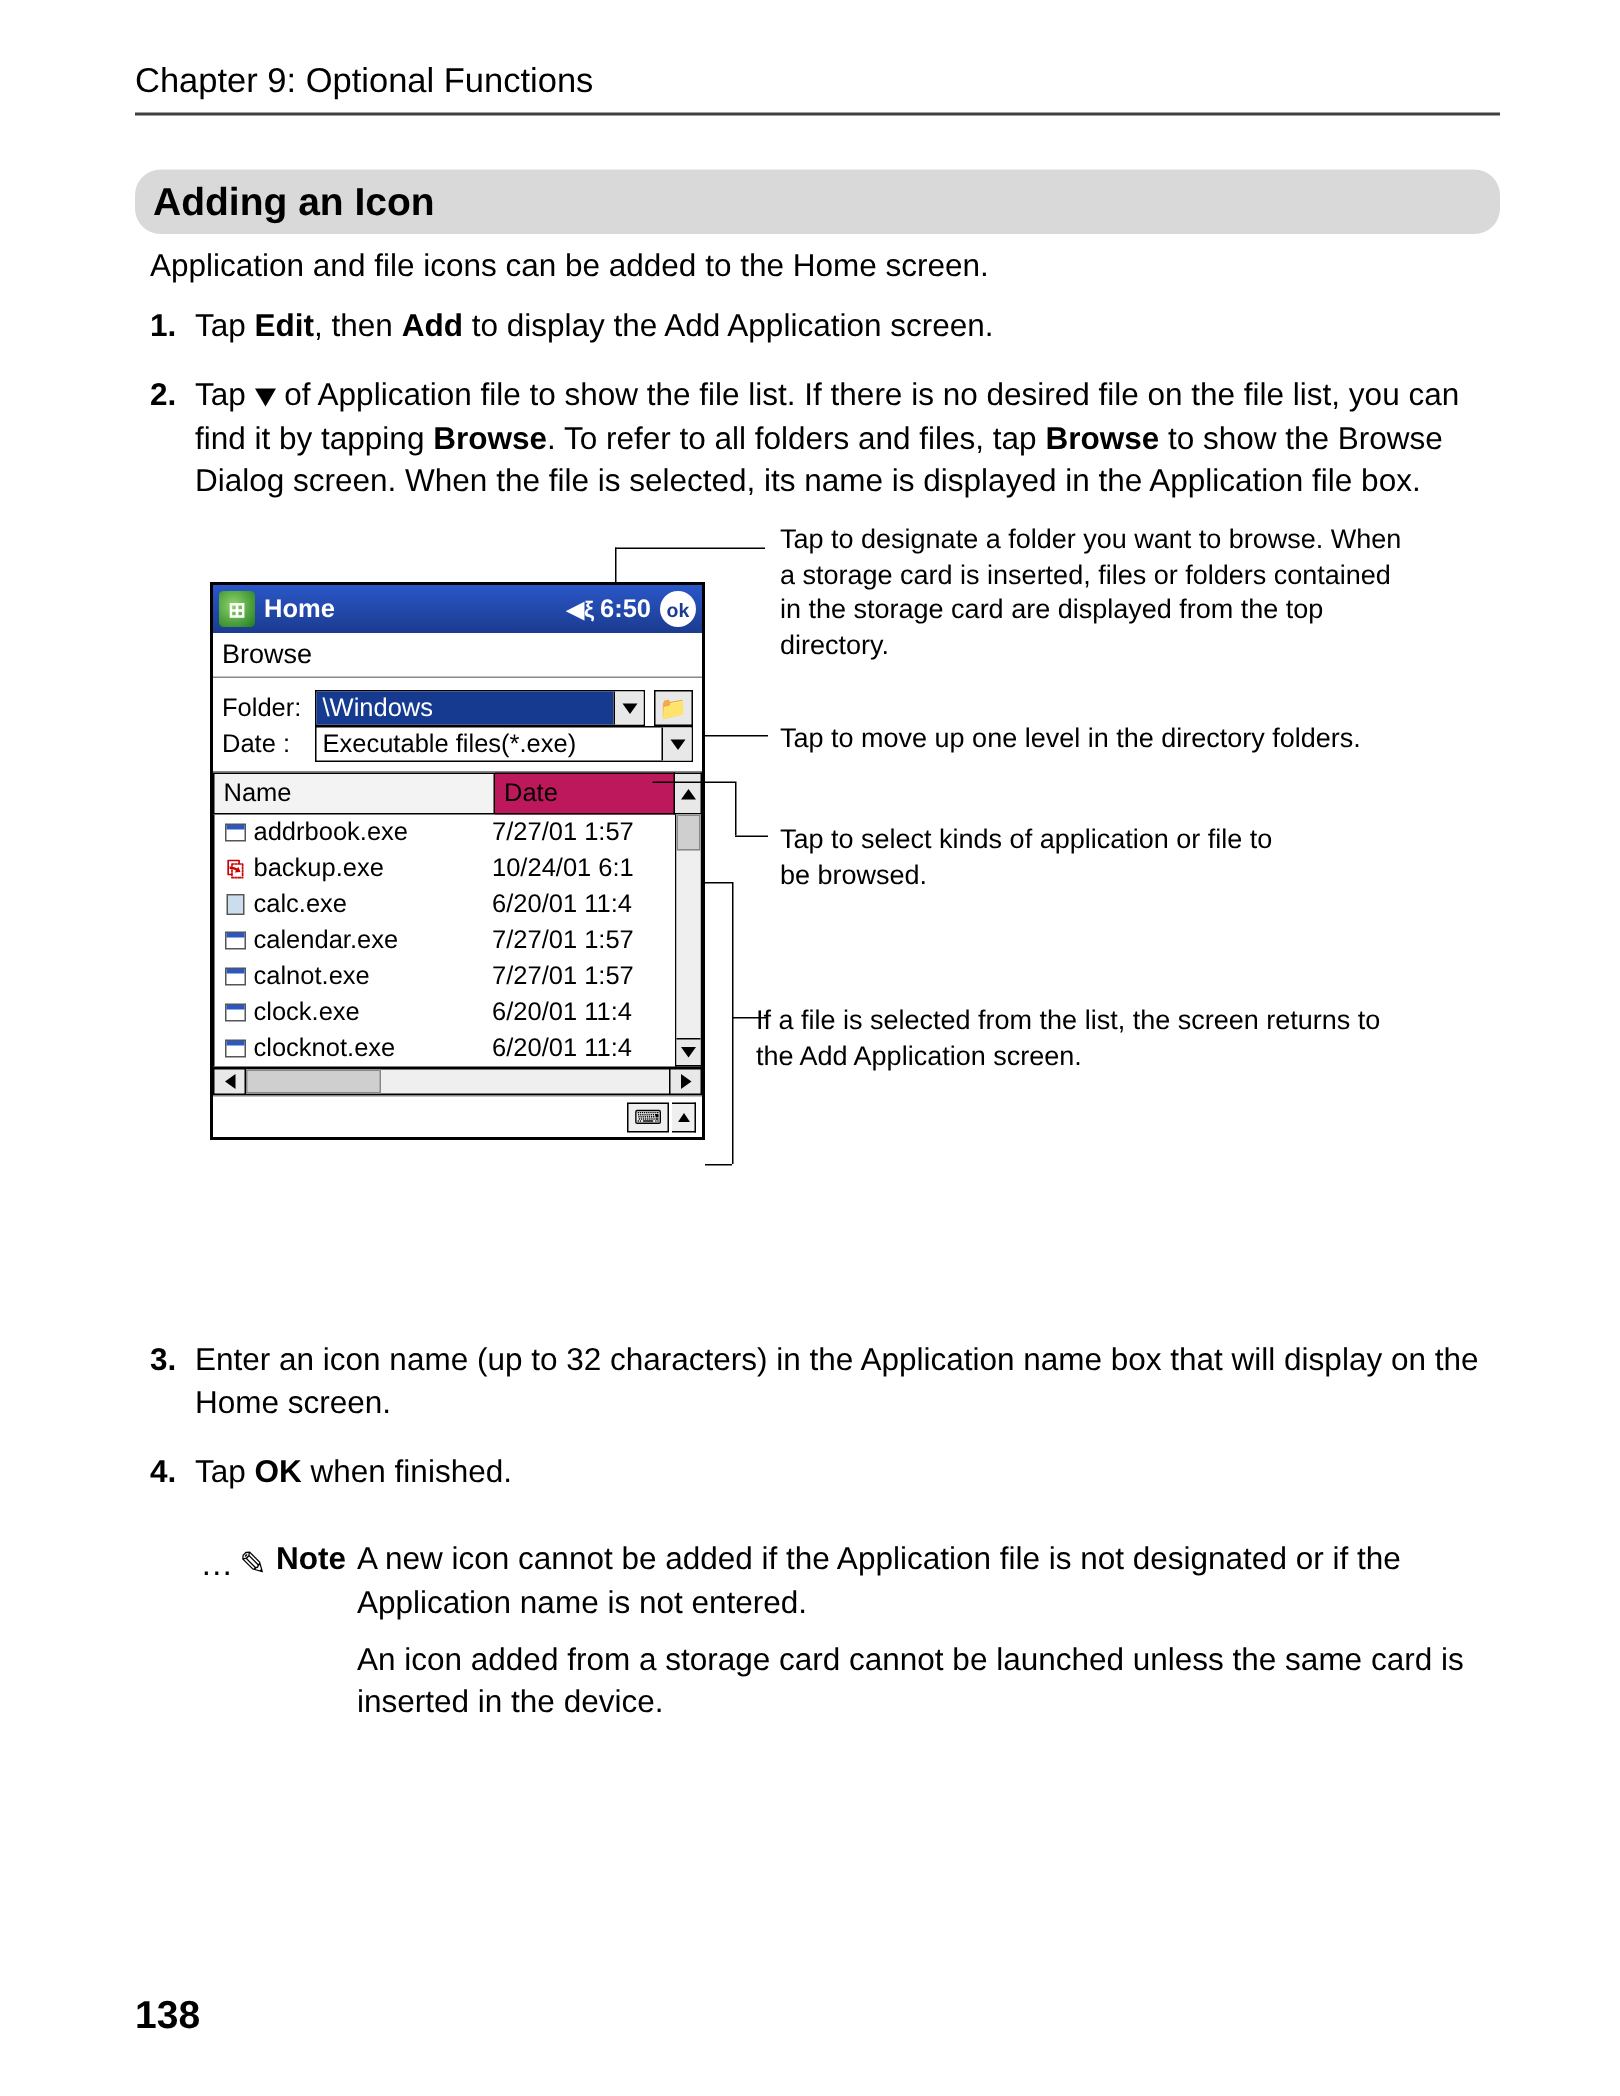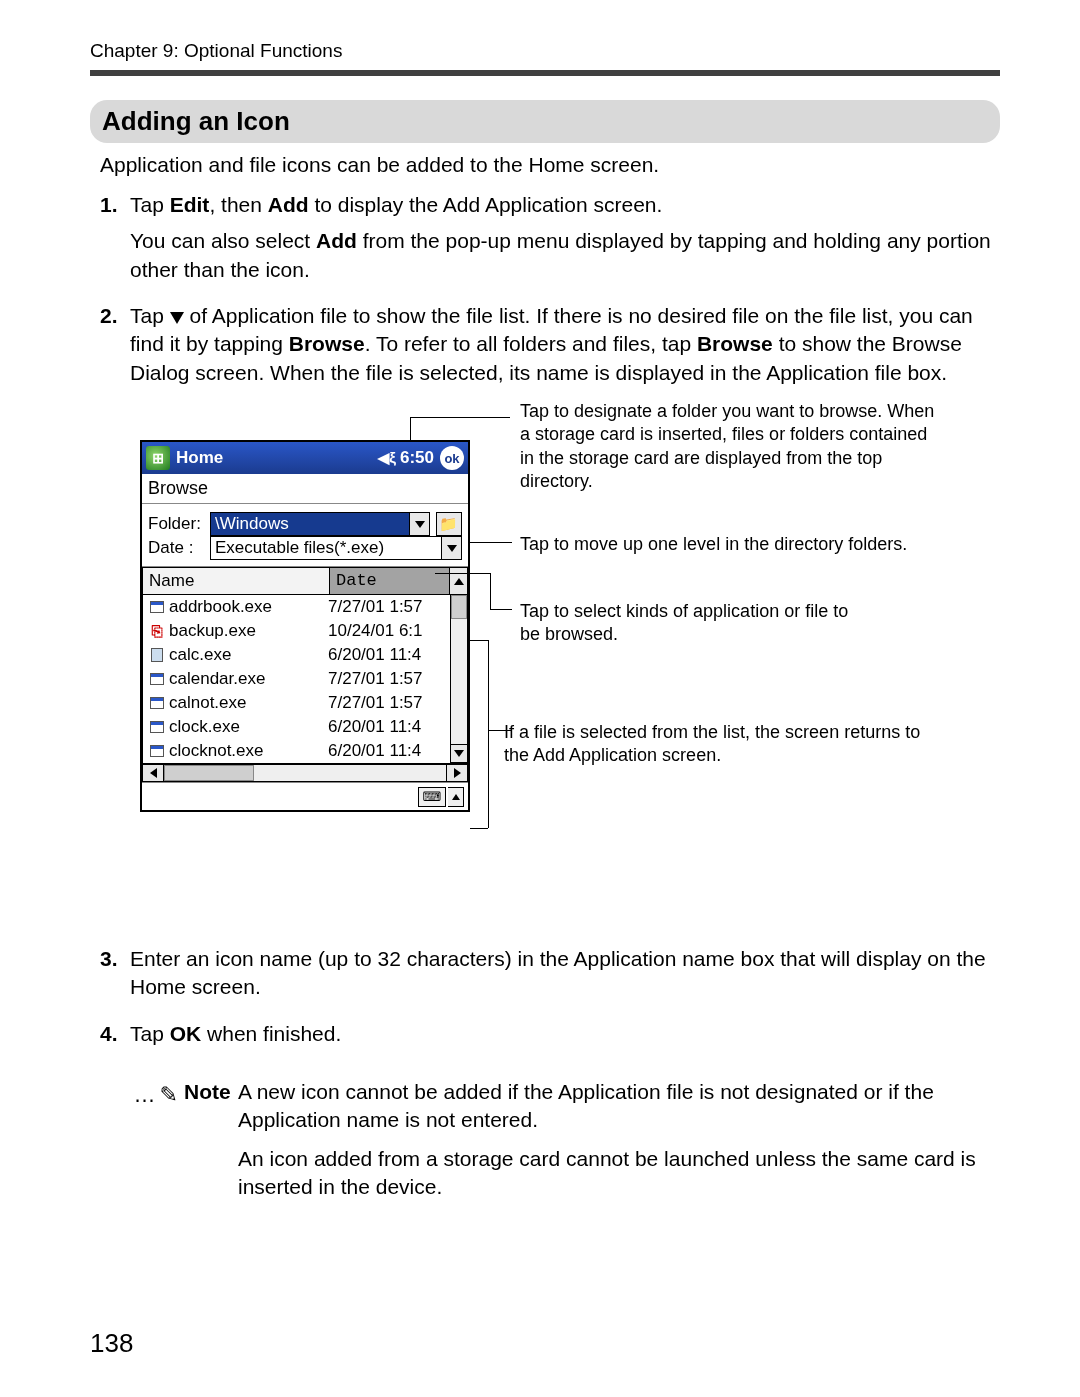--- a/index.html
+++ b/index.html
@@ -1,18 +1,18 @@
 <!DOCTYPE html>
 <html><head>
 <meta charset="utf-8">
 <style>
   * { box-sizing: border-box; margin: 0; padding: 0; }
   html, body { background: #fff; font-family: Arial, Helvetica, sans-serif; color: #000; }
   .page { width: 1080px; height: 1397px; position: relative; padding: 40px 80px 0 90px; }
-  .chapter-line { font-size: 19px; padding-bottom: 8px; border-bottom: 6px solid #404040; margin-bottom: 24px; }
+  .chapter-line { font-size: 23px; padding-bottom: 8px; border-bottom: 2px solid #404040; margin-bottom: 36px; }
   .section-title { background: #d9d9d9; font-size: 26px; font-weight: bold; padding: 6px 12px; margin-bottom: 10px; border-radius: 17px; }
   .intro { font-size: 21px; margin: 0 0 14px 10px; }
   ol.steps { list-style: none; margin-left: 10px; }
   ol.steps > li { font-size: 21px; line-height: 1.35; margin-bottom: 18px; display: flex; }
   ol.steps > li .num { font-weight: bold; min-width: 30px; }
   ol.steps > li .body { flex: 1; }
   .bold { font-weight: bold; }
   .dropdown-arrow { display: inline-block; width: 0; height: 0; border-left: 7px solid transparent; border-right: 7px solid transparent; border-top: 12px solid #000; vertical-align: -1px; }
   .p2 { margin-top: 8px; }
 
@@ -60,21 +60,21 @@
   .up-btn {
     width: 26px; height: 24px; margin-left: 6px; border: 1px solid #000;
     background: #e8e8e8; display: flex; align-items: center; justify-content: center; font-size: 15px;
   }
 
   .list-area { position: relative; }
   .list-header {
     display: flex; font-size: 17px;
   }
   .list-header .col-n { flex: 1; border: 1px solid #000; padding: 3px 6px; background: #f3f3f3; }
-  .list-header .col-d { width: 120px; border: 1px solid #000; border-left: none; padding: 3px 6px; background: #a3a3a3; font-family: Liberation Mono, monospace; }
+  .list-header .col-d { width: 120px; border: 1px solid #000; border-left: none; padding: 3px 6px; background: #be185d; }
   .list-header .sb-top { width: 18px; border: 1px solid #000; border-left: none; background: #e8e8e8; display: flex; align-items: center; justify-content: center; }
   .list-header .sb-top::after { content: ""; width: 0; height: 0; border-left: 5px solid transparent; border-right: 5px solid transparent; border-bottom: 7px solid #000; }
   .list-body { display: flex; }
   .list-rows { flex: 1; border-left: 1px solid #000; }
   .list-rows .row { display: flex; font-size: 17px; padding: 2px 4px; }
   .list-rows .row .ico { width: 20px; display: inline-flex; align-items: center; justify-content: center; margin-right: 2px; }
   .list-rows .row .nm { flex: 1; }
   .list-rows .row .dt { width: 118px; text-align: left; }
   .list-side { width: 18px; border: 1px solid #000; border-top: none; display: flex; flex-direction: column; }
   .sb-track { flex: 1; background: #efefef; position: relative; }
@@ -96,21 +96,21 @@
   .callout { position: absolute; font-size: 18px; line-height: 1.3; }
   .hline { height: 1px; } .vline { width: 1px; }
 
   
   .note-row { display: flex; font-size: 21px; line-height: 1.35; margin-left: 10px; margin-top: 30px; }
   .note-icon-col { width: 78px; display: flex; align-items: flex-start; justify-content: flex-end; gap: 4px; padding-top: 2px; font-size: 22px; }
   .note-label { font-weight: bold; width: 60px; padding-left: 6px; }
   .note-body { flex: 1; }
   .note-body p { margin-bottom: 10px; }
 
-  .page-number { position: absolute; bottom: 38px; left: 90px; font-size: 26px; font-weight: normal; }
+  .page-number { position: absolute; bottom: 38px; left: 90px; font-size: 26px; font-weight: bold; }
 
   .win-icon { display:inline-block; width:14px; height:12px; border:1px solid #555; background:#fff; position:relative; }
   .win-icon::before { content:""; position:absolute; top:0; left:0; right:0; height:3px; background:#2a57c8; }
   .backup-icon { color:#c00; font-weight:bold; font-size:14px; }
   .calc-icon { display:inline-block; width:12px; height:14px; border:1px solid #555; background:linear-gradient(#cde, #cde); }
 </style>
 </head>
 <body>
 
 <div class="page">
@@ -118,23 +118,20 @@
 
   <div class="section-title">Adding an Icon</div>
 
   <p class="intro">Application and file icons can be added to the Home screen.</p>
 
   <ol class="steps">
     <li>
       <span class="num">1.</span>
       <span class="body">
         <span>Tap </span><span class="bold">Edit</span><span>, then </span><span class="bold">Add</span><span> to display the Add Application screen.</span>
-        <div class="p2">
-          <span>You can also select </span><span class="bold">Add</span><span> from the pop-up menu displayed by tapping and holding any portion other than the icon.</span>
-        </div>
       </span>
     </li>
     <li>
       <span class="num">2.</span>
       <span class="body">
         <span>Tap </span><span class="dropdown-arrow"></span><span> of Application file to show the file list. If there is no desired file on the file list, you can find it by tapping </span><span class="bold">Browse</span><span>. To refer to all folders and files, tap </span><span class="bold">Browse</span><span> to show the Browse Dialog screen. When the file is selected, its name is displayed in the Application file box.</span>
       </span>
     </li>
   </ol>
 

